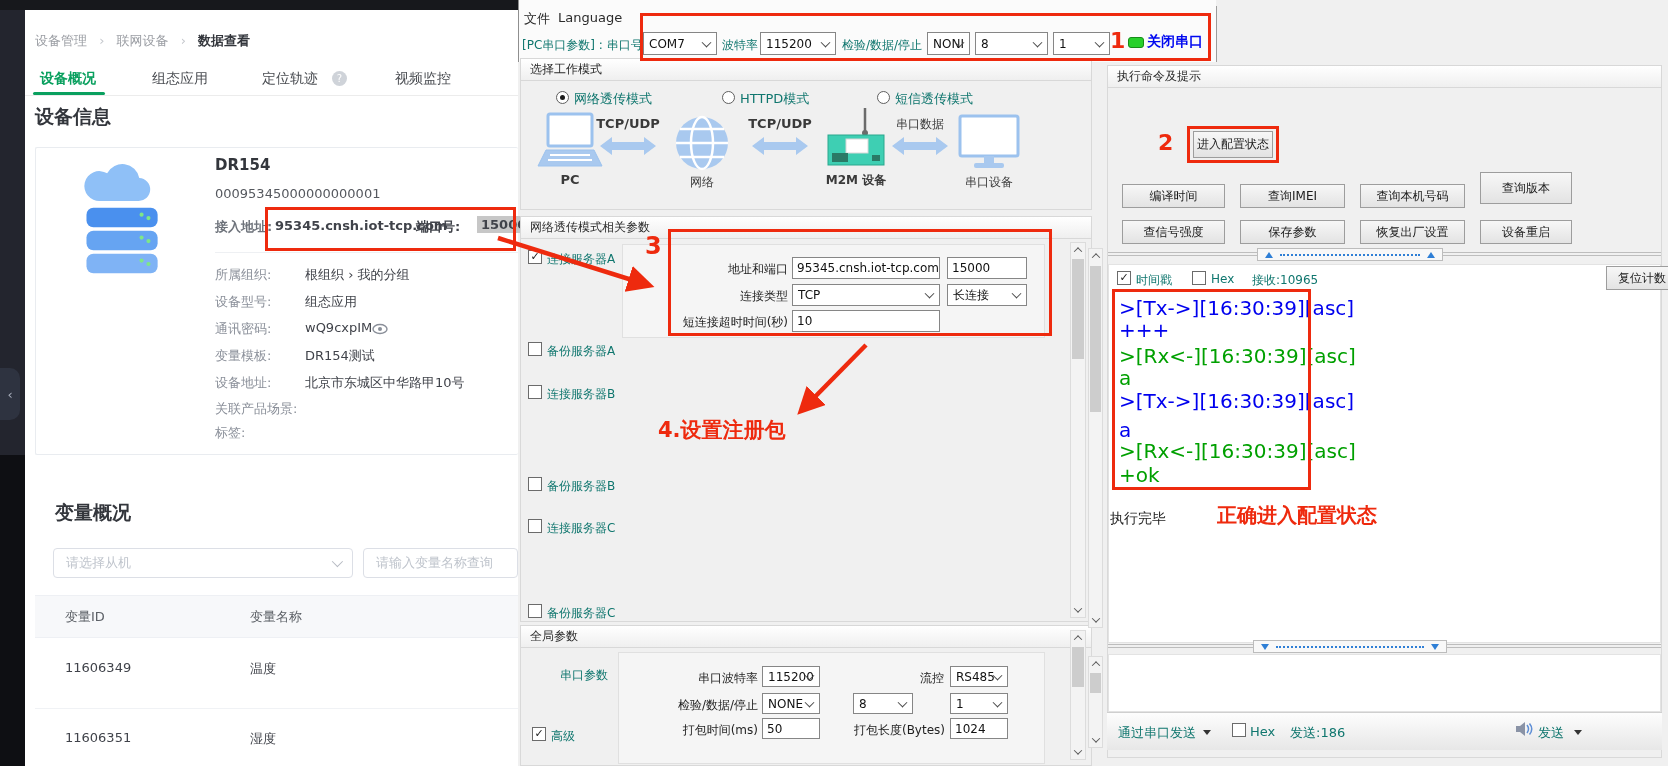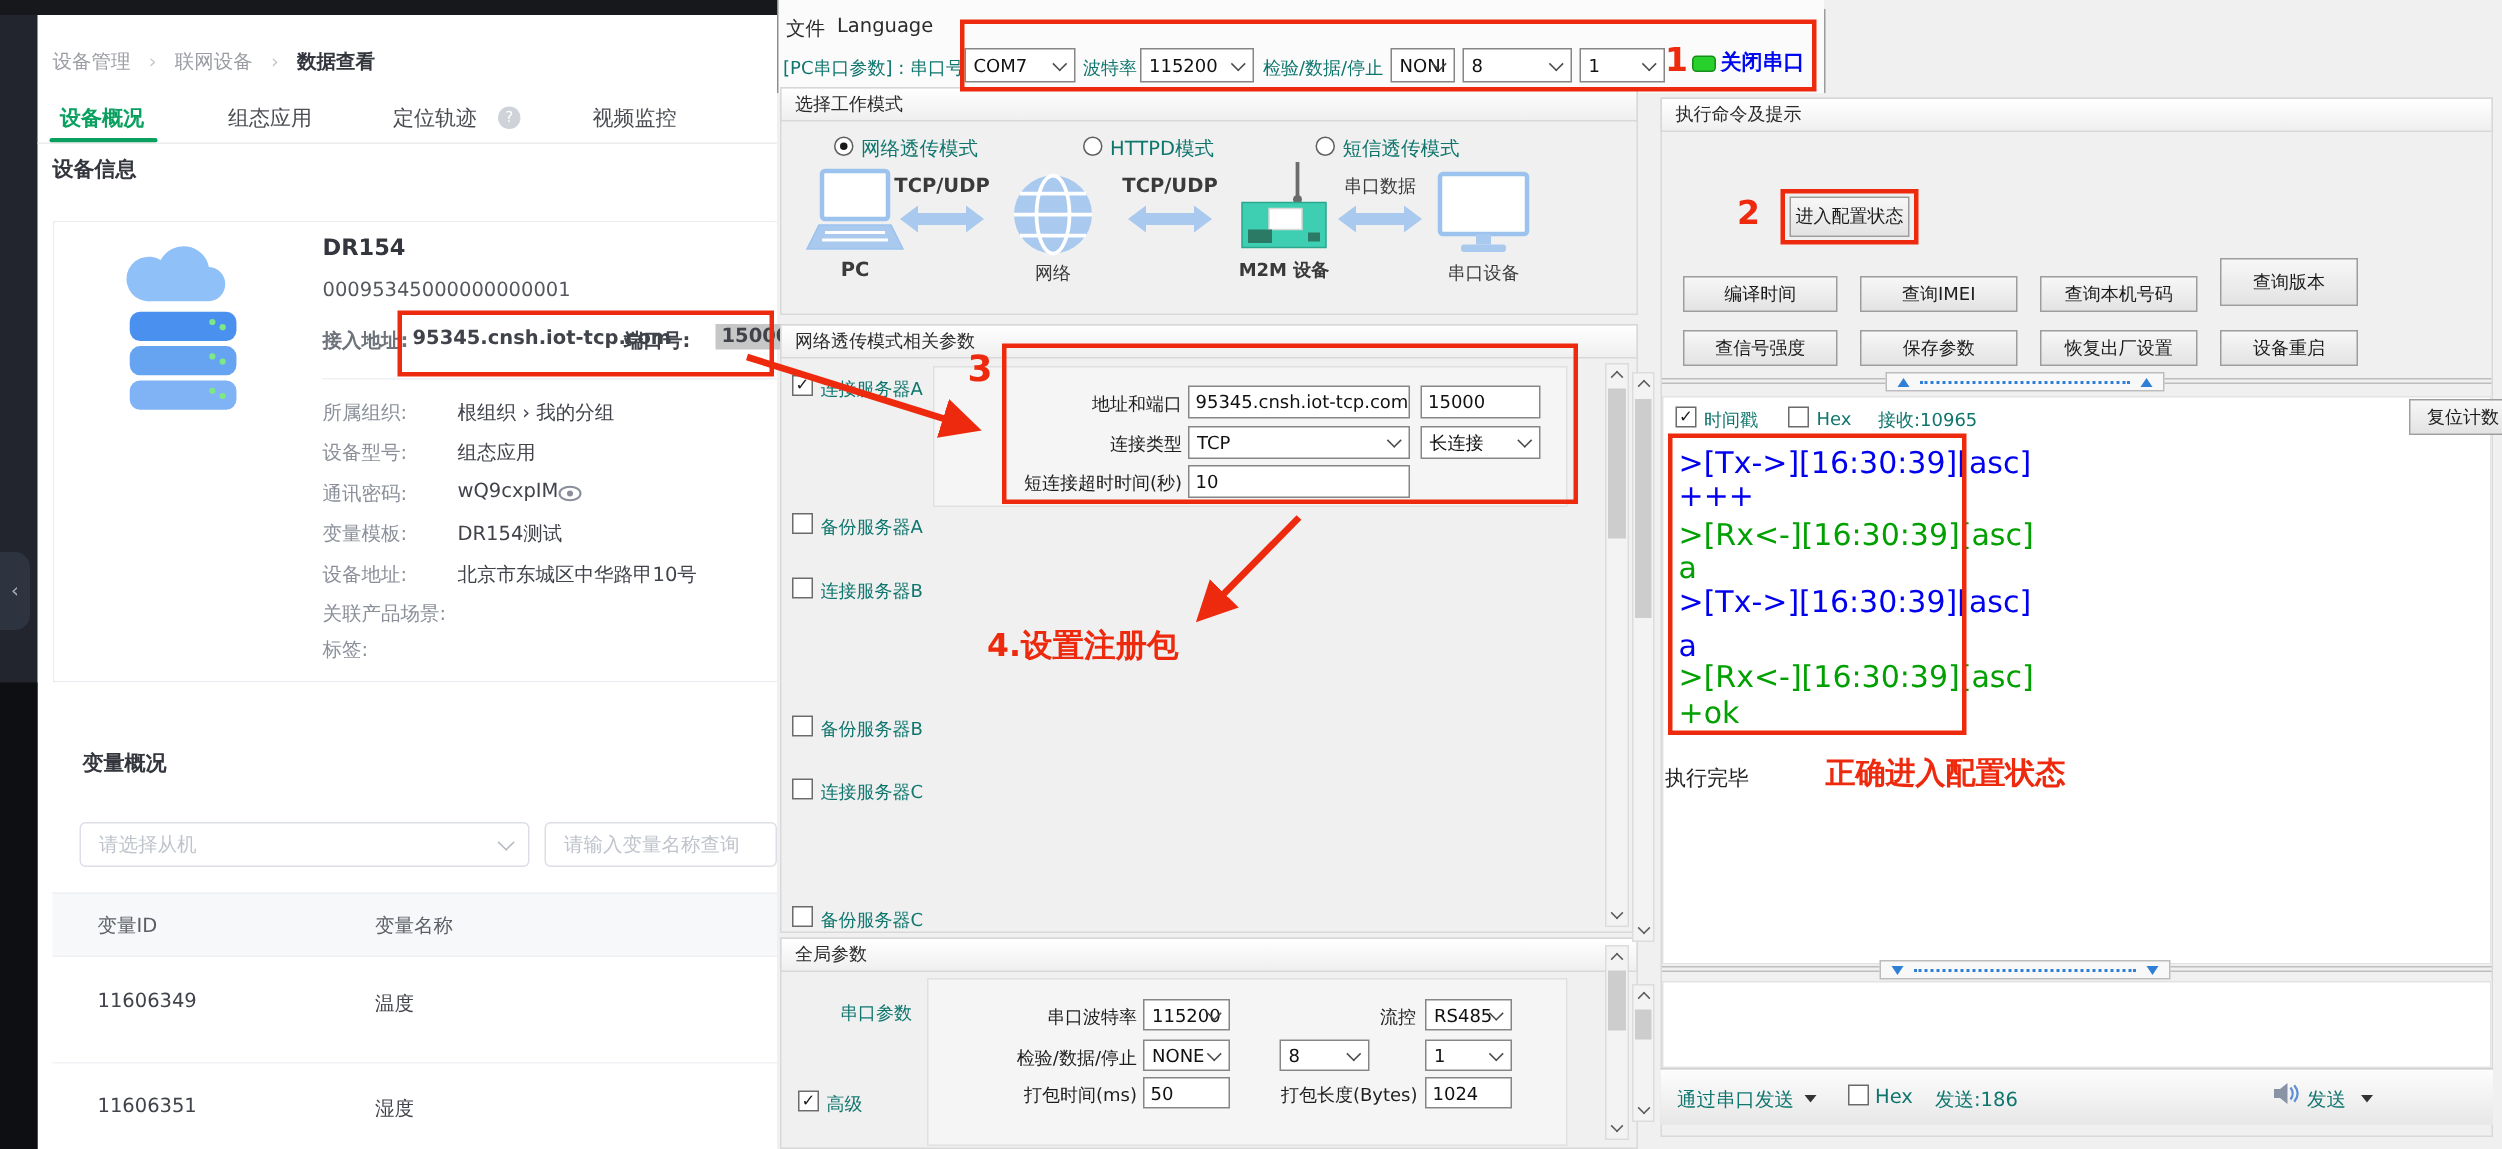--- a/index.html
+++ b/index.html
@@ -14,21 +14,21 @@
 .sidestrip-dark{position:absolute;left:0;top:455px;width:25px;height:311px;background:#0e0f13}
 .collapse{position:absolute;left:0;top:368px;width:20px;height:52px;background:#2e3340;
   border-radius:0 10px 10px 0;color:#aab0bd;display:flex;align-items:center;justify-content:center;font-size:13px}
 .crumb{font-size:13px;color:#9a9da3;white-space:nowrap}
 .crumb b{color:#33363c;font-weight:bold}
 .tab{position:absolute;font-size:14px;color:#4a4d52;white-space:nowrap;cursor:pointer}
 .tab.active{font-weight:bold}
 .tab-underline{position:absolute;height:3px;background:#0aa05f;border-radius:2px}
 .helpdot{position:absolute;width:15px;height:15px;border-radius:50%;background:#cfd3d9;color:#fff;
   font-size:10px;display:flex;align-items:center;justify-content:center}
-.h2{position:absolute;font-size:14px;font-weight:bold;color:#33363c;white-space:nowrap}
+.h2{position:absolute;font-size:19px;font-weight:bold;color:#33363c;white-space:nowrap}
 .card{position:absolute;left:35px;top:147px;width:483px;height:308px;border:1px solid #e9ecf0;border-right:none;border-radius:2px;background:#fff}
 .flabel{position:absolute;font-size:13px;color:#8a8f99;white-space:nowrap}
 .fvalue{position:absolute;font-size:13px;color:#40434a;white-space:nowrap}
 .hl{background:#c7c7c7;padding:1px 4px;font-weight:bold}
 .sel{position:absolute;height:30px;border:1px solid #dcdfe6;border-radius:4px;background:#fff;
   display:flex;align-items:center;padding:0 12px;font-size:13px;color:#bfc4cc}
 .sel .chev{margin-left:auto;width:8px;height:8px;border-right:1.5px solid #b6bac2;border-bottom:1.5px solid #b6bac2;transform:rotate(45deg) translateY(-2px)}
 .thead{position:absolute;left:35px;top:595px;width:483px;height:43px;background:#f7f8fa;
   border-top:1px solid #eef0f4;border-bottom:1px solid #eef0f4;display:flex;align-items:center}
 .tcell{font-size:13px;color:#5c6066}

